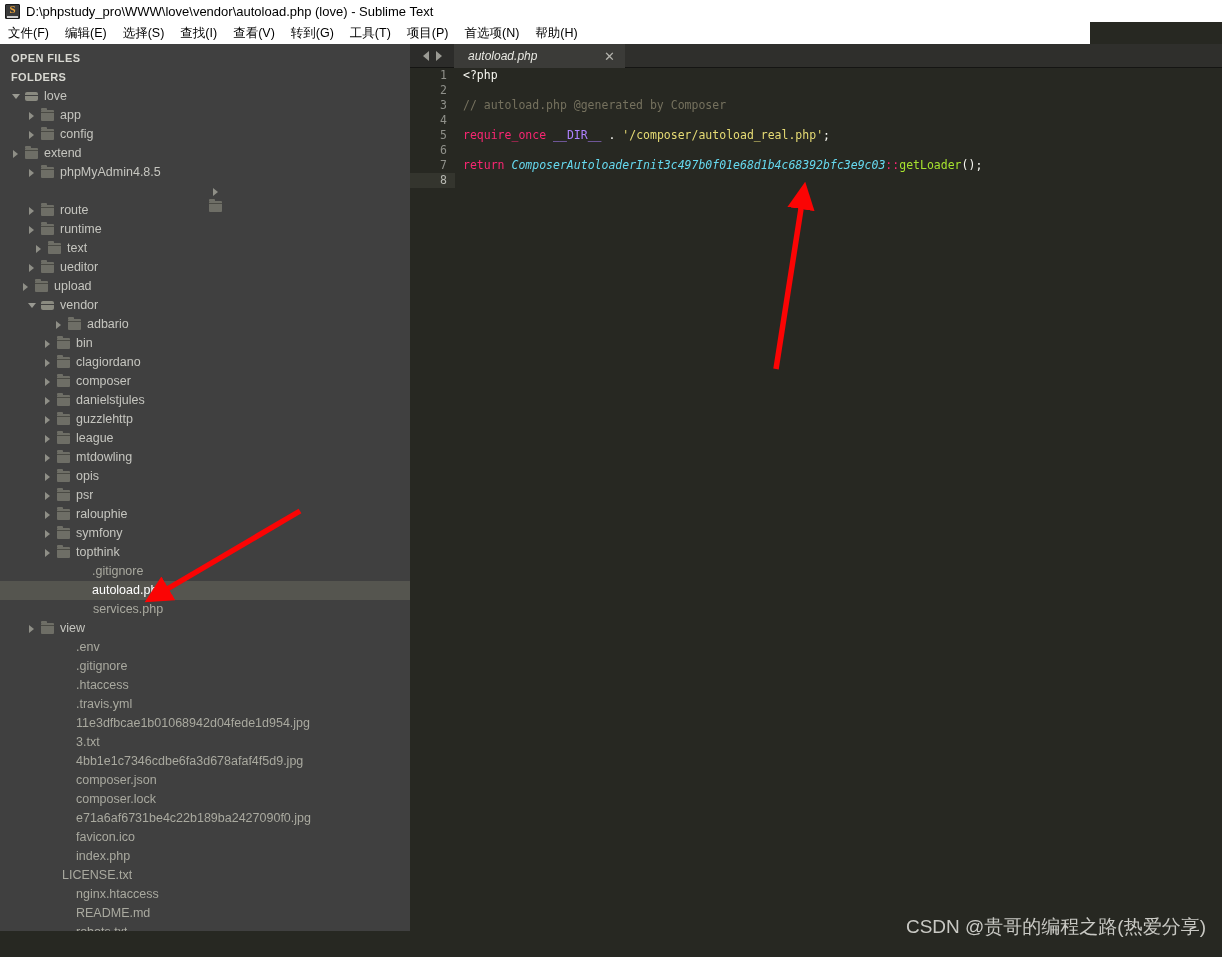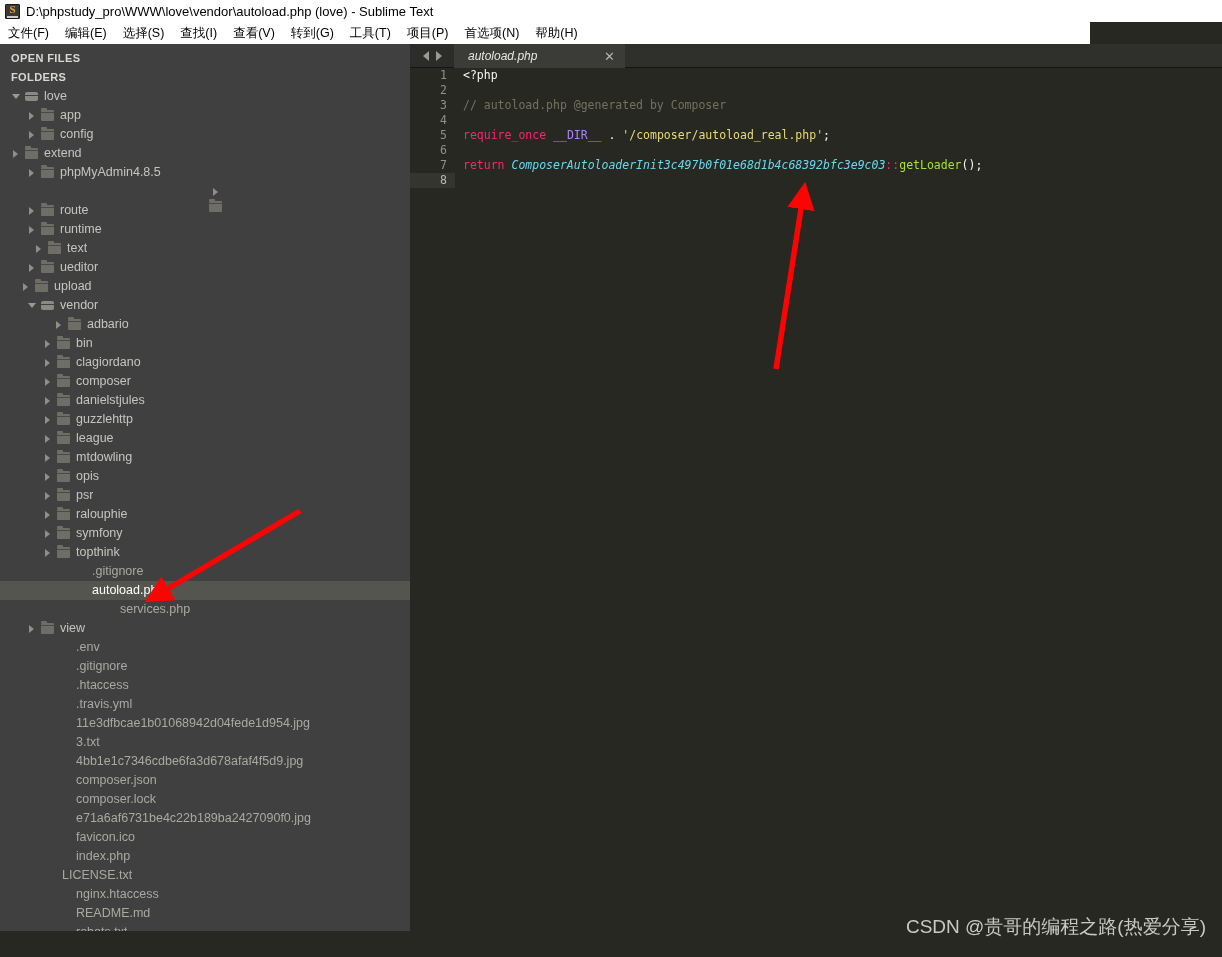--- a/index.html
+++ b/index.html
@@ -377,21 +377,21 @@
         <div class="tree-row file" style="padding-left: 59px;">
           <span class="twisty"></span>
           <span class="ficon none"></span>
           <span class="tree-label">.gitignore</span>
         </div>
         <div class="tree-row file selected" style="padding-left: 59px;">
           <span class="twisty"></span>
           <span class="ficon none"></span>
           <span class="tree-label">autoload.php</span>
         </div>
-        <div class="tree-row file" style="padding-left: 87px;">
+        <div class="tree-row file" style="padding-left: 60px;">
           <span class="twisty"></span>
           <span class="ficon none"></span>
           <span class="tree-label">services.php</span>
         </div>
         <div class="tree-row" style="padding-left: 27px;">
           <span class="twisty closed"></span>
           <span class="ficon closed"></span>
           <span class="tree-label">view</span>
         </div>
         <div class="tree-row file" style="padding-left: 43px;">

